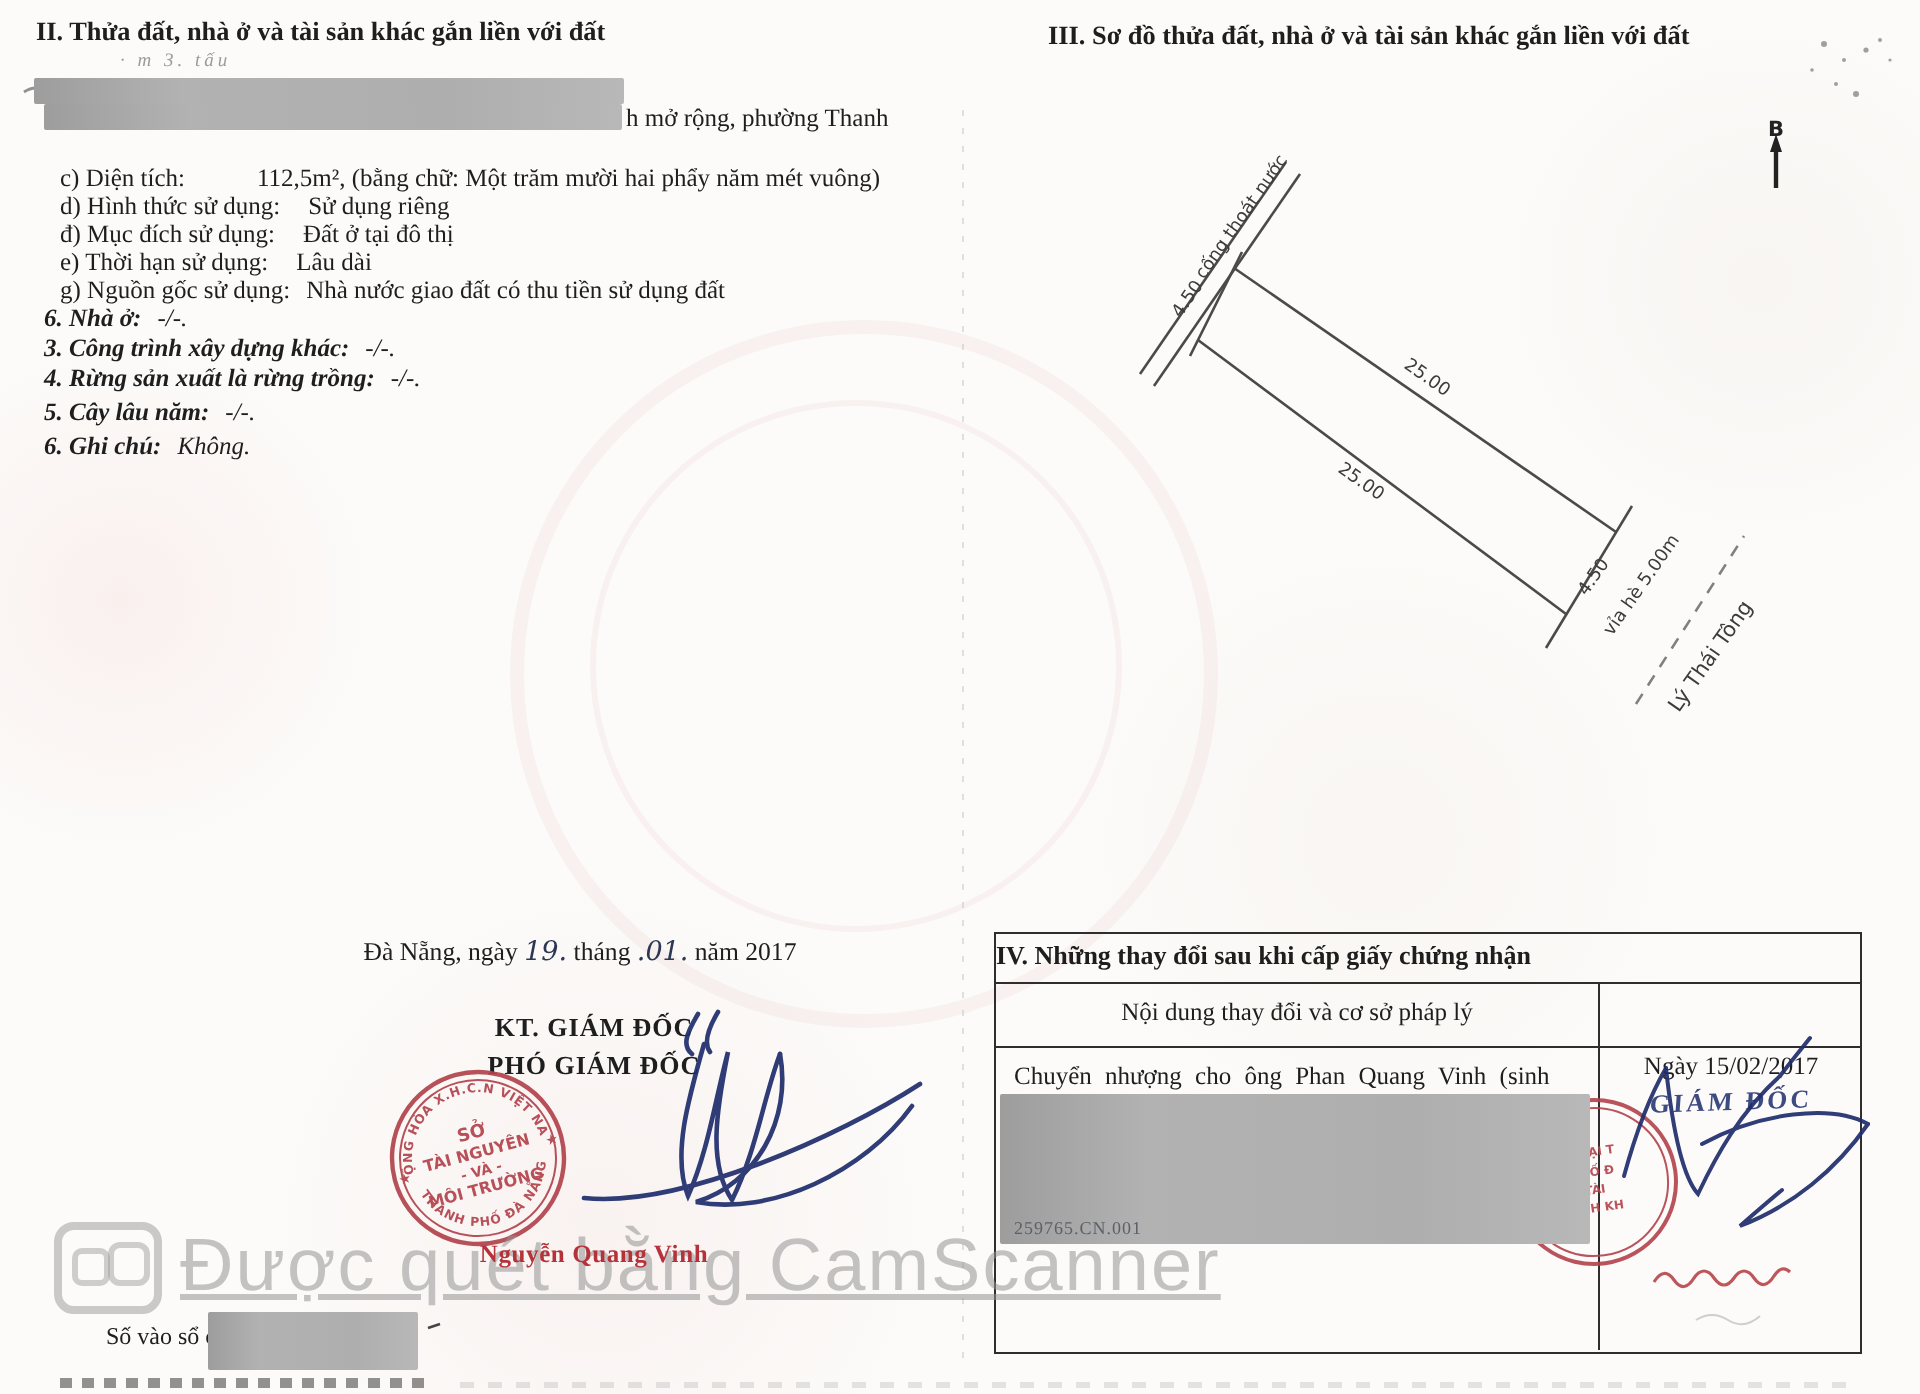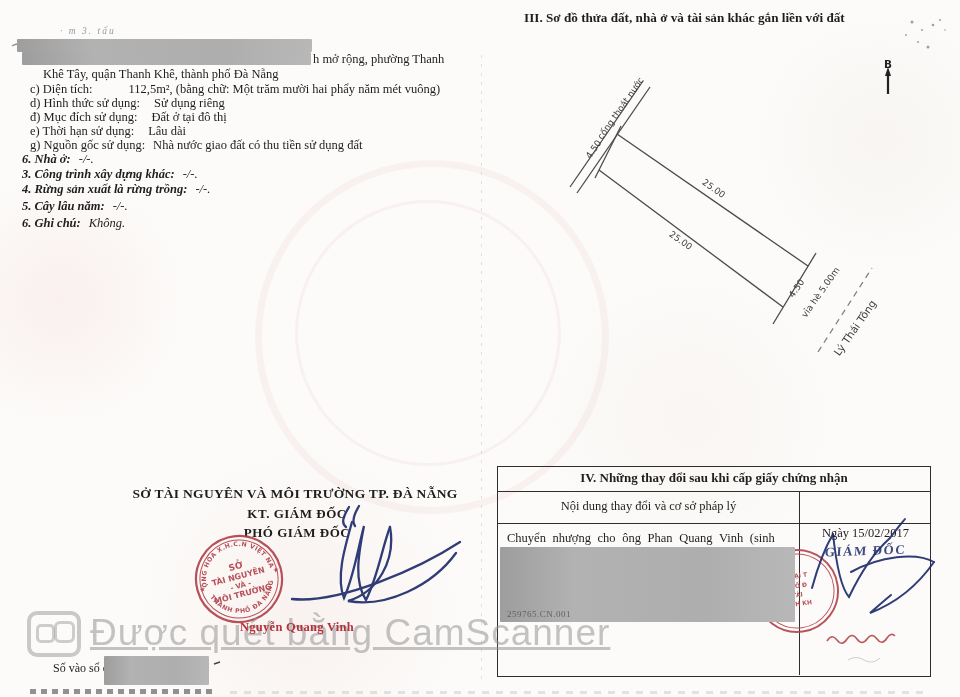--- a/index.html
+++ b/index.html
@@ -31,21 +31,21 @@
   .center{text-align:center;}
   .org{font-weight:bold;font-size:13.5px;letter-spacing:.3px;}
   .kt{font-weight:bold;font-size:13px;letter-spacing:.5px;}
   .datewrap{font-size:12.8px;}
   .hand{font-family:"DejaVu Serif",serif;font-style:italic;color:#2c3752;font-size:13.5px;}
   .redname{color:#b5323a;font-weight:bold;font-size:12.5px;letter-spacing:.3px;}
   .tbl{position:absolute;left:497px;top:466px;width:434px;height:211px;border:1.6px solid #2e2e2e;z-index:4;box-sizing:border-box;}
   .tbl .hline1{position:absolute;left:0;top:24px;width:100%;height:1.2px;background:#2e2e2e;}
   .tbl .hline2{position:absolute;left:0;top:56px;width:100%;height:1.2px;background:#2e2e2e;}
   .tbl .vline{position:absolute;left:301px;top:24px;width:1.2px;height:184px;background:#2e2e2e;}
-  .tbl-title{position:absolute;left:0;top:3px;width:100%;text-align:center;font-weight:bold;font-size:13px;}
+  .tbl-title{position:absolute;left:0;top:3px;width:100%;font-weight:bold;font-size:13px;}
   .tbl-h1{position:absolute;left:0;top:32px;width:301px;text-align:center;font-size:12.5px;}
   .tbl-h2{position:absolute;left:301px;top:25px;width:133px;text-align:center;font-size:12.5px;line-height:15px;}
   .rowtext{position:absolute;left:9px;top:64px;width:288px;font-size:12.5px;word-spacing:3.5px;}
   .confirm-date{position:absolute;left:301px;top:59px;width:133px;text-align:center;font-size:12.5px;}
   .giamdoc{position:absolute;left:301px;top:76px;width:133px;text-align:center;font-weight:bold;font-size:13px;
            color:#2a3875;letter-spacing:1.5px;transform:skewX(-6deg) rotate(-2deg);opacity:.9;}
   .code{font-size:9px;color:#5d6066;letter-spacing:.5px;}
   .wm{font-family:"Liberation Sans","DejaVu Sans",sans-serif;font-size:37px;color:rgba(148,148,148,.55);letter-spacing:1px;text-decoration:underline;}
   .wm-icon{position:absolute;left:27px;top:611px;width:46px;height:38px;border:4px solid rgba(160,160,160,.55);border-radius:10px;z-index:7;}
   .wm-icon .e1{position:absolute;left:5px;top:9px;width:13px;height:13px;border:3px solid rgba(160,160,160,.5);border-radius:5px;}
@@ -63,27 +63,27 @@
 </style>
 </head>
 <body>
 
 <div class="page">
 
   <div class="fold"></div>
   <div class="guil g1"></div>
   <div class="guil g2"></div>
 
+  <div class="abs title z3" style="left:18px;top:8px;">II. Thửa đất, nhà ở và tài sản khác gắn liền với đất</div>
   <div class="abs remnant z3" style="left:60px;top:26px;">· m 3. tấu</div>
 
   <div class="redact z6" style="left:17px;top:39px;width:295px;height:13px;"></div>
   <div class="redact z6" style="left:22px;top:52px;width:289px;height:13px;"></div>
 
   <div class="abs body-line z3" style="left:313px;top:52px;">h mở rộng, phường Thanh</div>
-  <div class="abs body-line z3" style="left:43px;top:67px;">Khê Tây, quận Thanh Khê, thành phố Đà Nẵng</div>
 
   <div class="abs body-line z3" style="left:30px;top:82px;">
     <span class="lab">c) Diện tích:</span><span class="gapc">112,5m², (bằng chữ: Một trăm mười hai phẩy năm mét vuông)</span>
   </div>
   <div class="abs body-line z3" style="left:30px;top:110px;">
     <span class="lab">đ) Mục đích sử dụng:</span><span class="gap-sm">Đất ở tại đô thị</span>
   </div>
   <div class="abs body-line z3" style="left:30px;top:96px;">
     <span class="lab">d) Hình thức sử dụng:</span><span class="gap-sm">Sử dụng riêng</span>
   </div>
@@ -105,21 +105,27 @@
   </div>
   <div class="abs body-line z3" style="left:22px;top:199px;">
     <span class="bolditalic lab">5. Cây lâu năm:</span><span class="ital">-/-.</span>
   </div>
   <div class="abs body-line z3" style="left:22px;top:216px;">
     <span class="bolditalic lab">6. Ghi chú:</span><span class="ital">Không.</span>
   </div>
 
   <div class="abs title z3" style="left:524px;top:10px;">III. Sơ đồ thửa đất, nhà ở và tài sản khác gắn liền với đất</div>
 
-  <div class="abs org center z3" style="left:110px;top:486px;width:370px;">SỞ TÀI NGUYÊN VÀ MÔI TRƯỜNG TP. ĐÀ NẴNG</div>
+  <div class="abs datewrap center z3" style="left:135px;top:468px;width:310px;">
+    <span>Đà Nẵng, ngày</span>
+    <span class="hand">19.</span>
+    <span>tháng</span>
+    <span class="hand">.01.</span>
+    <span>năm 2017</span>
+  </div>
   <div class="abs kt center z3" style="left:147px;top:525px;width:300px;">PHÓ GIÁM ĐỐC</div>
   <div class="abs kt center z3" style="left:147px;top:506px;width:300px;">KT. GIÁM ĐỐC</div>
   <div class="abs redname center z8" style="left:147px;top:620px;width:300px;">Nguyễn Quang Vinh</div>
 
   <div class="tbl">
     <div class="hline1"></div>
     <div class="hline2"></div>
     <div class="vline"></div>
     <div class="tbl-title">IV. Những thay đổi sau khi cấp giấy chứng nhận</div>
     <div class="tbl-h1">Nội dung thay đổi và cơ sở pháp lý</div>

